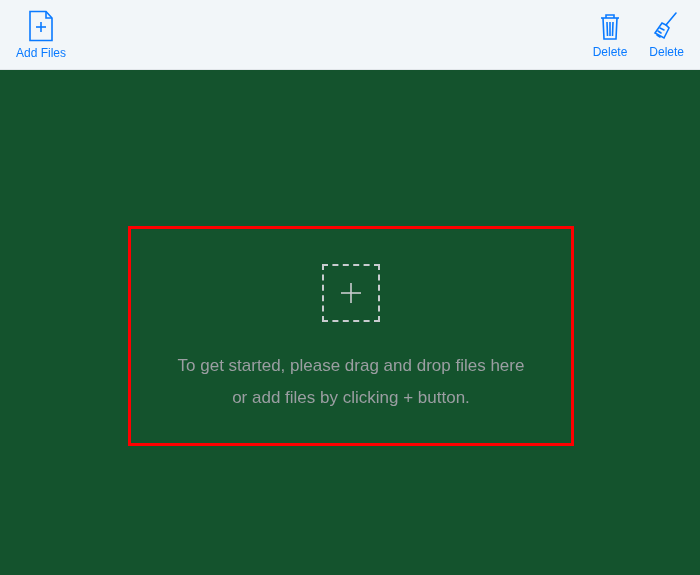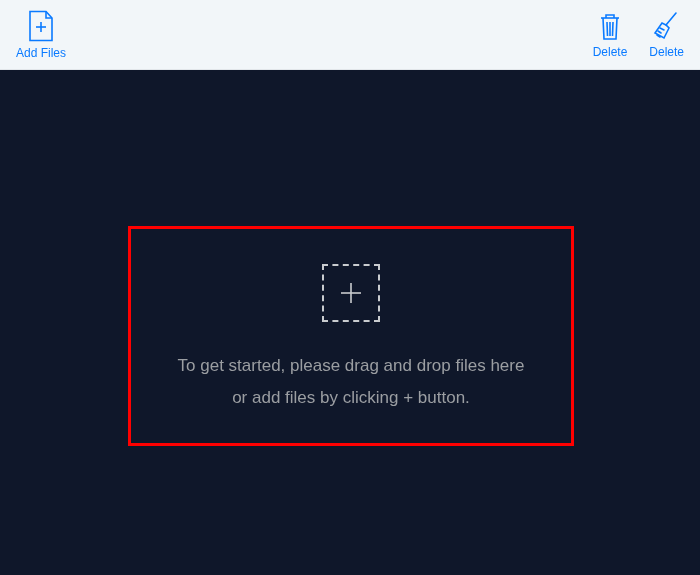--- a/index.html
+++ b/index.html
@@ -46,21 +46,21 @@
       margin-top: 4px;
       color: #0a7aff;
     }
     .icon-svg {
       display: block;
     }
     .main-area {
       width: 100%;
       height: 505px;
       position: relative;
-      background: #0f172a;
+      background: #14532d;
     }
     .dropzone-highlight {
       position: absolute;
       left: 128px;
       top: 156px;
       width: 446px;
       height: 220px;
       border: 3px solid #ff0000;
       display: flex;
       flex-direction: column;

